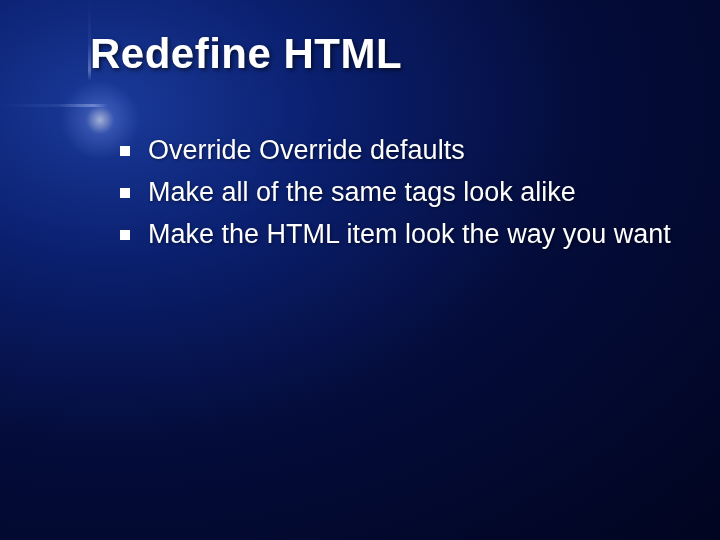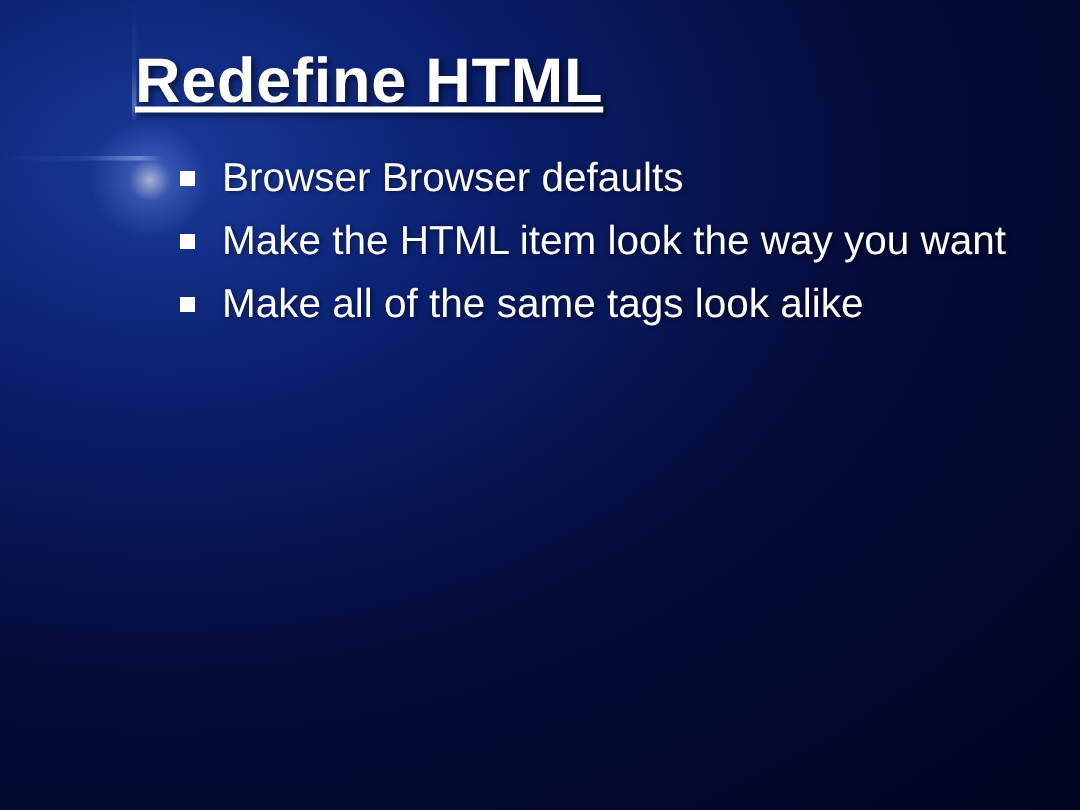--- a/index.html
+++ b/index.html
@@ -37,24 +37,23 @@
       pointer-events: none;
     }
     .slide {
       position: relative;
       padding: 30px 40px 40px 90px;
       z-index: 2;
     }
     .title {
       font-size: 42px;
       font-weight: bold;
-      margin-bottom: 22px;
+      margin-bottom: 54px;
       letter-spacing: 0.5px;
       text-shadow: 2px 2px 4px rgba(0,0,0,0.6);
-      text-decoration: underline;
     }
     .bullets {
       list-style: none;
       padding-left: 30px;
     }
     .bullets li {
       font-size: 27px;
       line-height: 1.4;
       margin-bottom: 4px;
       position: relative;
@@ -73,17 +72,17 @@
   </style>
 </head>
 <body>
 
 <div class="flare"></div>
 <div class="flare2"></div>
 
 <div class="slide">
   <h1 class="title">Redefine HTML</h1>
   <ul class="bullets">
-    <li>Browser Browser defaults</li>
+    <li>Override Override defaults</li>
+    <li>Make all of the same tags look alike</li>
     <li>Make the HTML item look the way you want</li>
-    <li>Make all of the same tags look alike</li>
   </ul>
 </div>
 
 </body></html>

